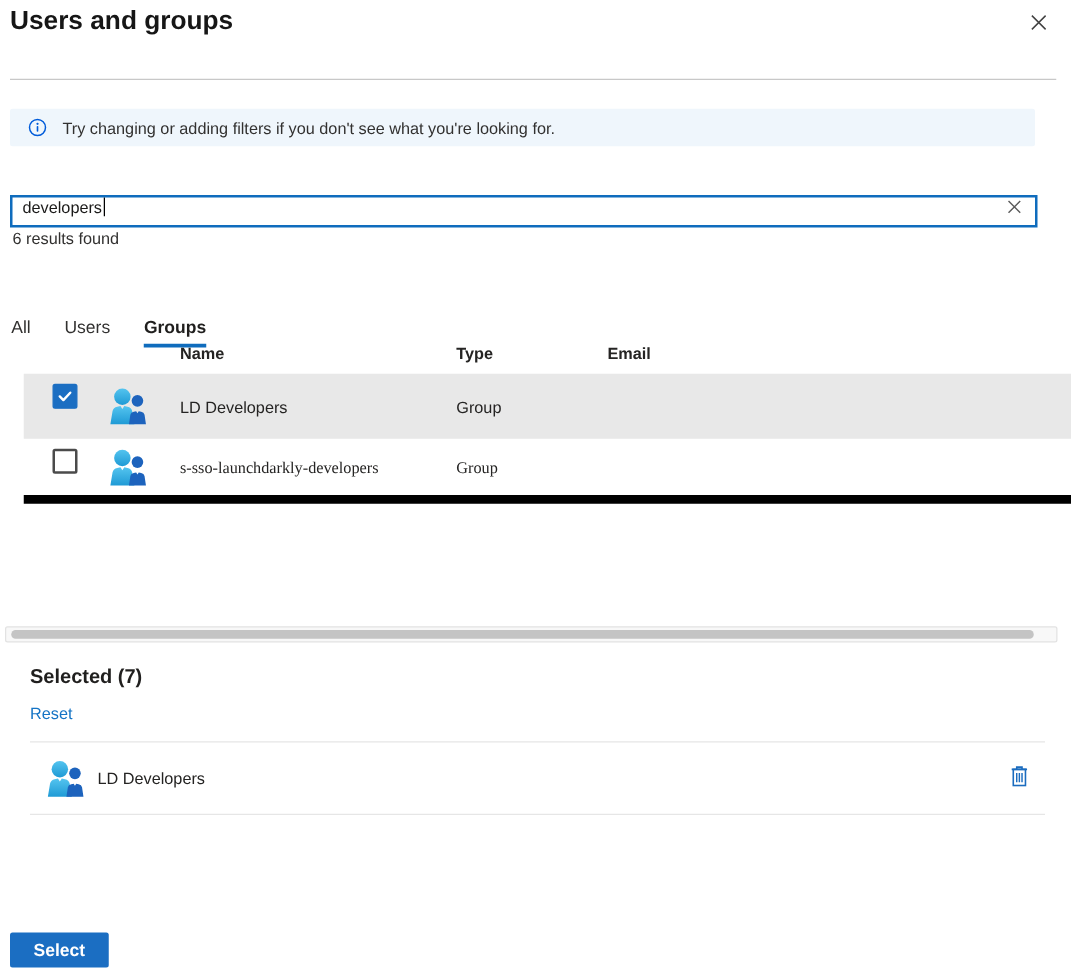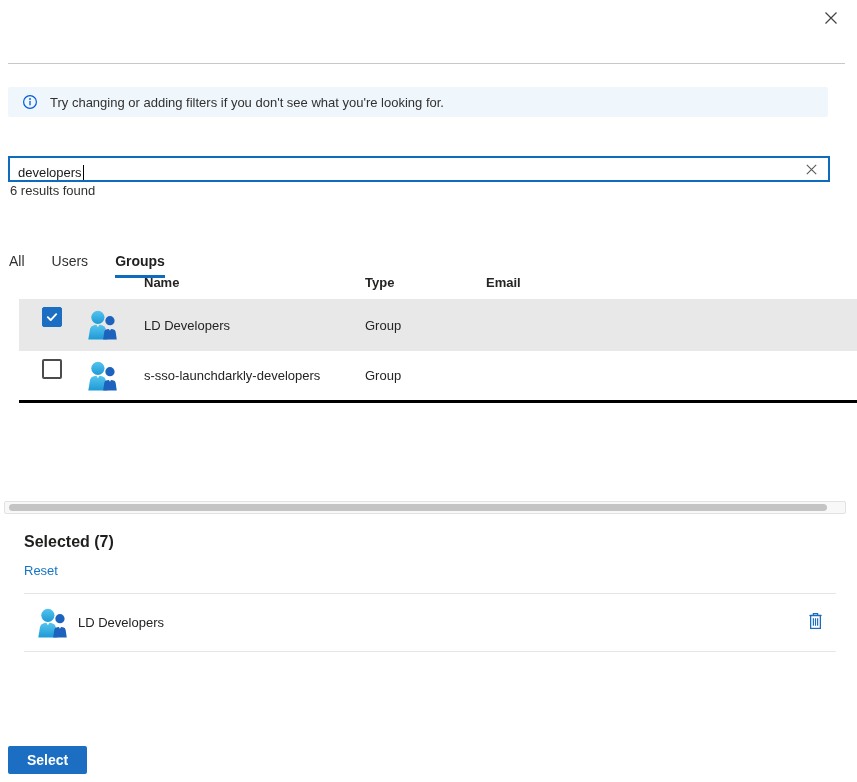--- a/index.html
+++ b/index.html
@@ -11,39 +11,39 @@
   .title { position:absolute; left:8px; top:5px; font-size:21px; font-weight:700; color:#161616; }
   .close-btn { position:absolute; left:820px; top:8px; width:22px; height:22px; display:flex; align-items:center; justify-content:center; cursor:pointer; background:none; border:none; }
   .divider { position:absolute; left:8px; top:63px; width:837px; height:0; border-top:1px solid #c8c8c8; }
 
   
   .banner { position:absolute; left:8px; top:87px; width:820px; height:30px; background:#eff6fc; border-radius:2px; display:flex; align-items:center; padding-left:14px; }
   .banner .txt { font-size:13px; color:#323130; margin-left:12px; }
 
   
   .search-label { position:absolute; left:10px; top:140px; font-size:13px; color:#000000;margin-top:19px; }
-  .search-box { position:absolute; left:8px; top:156px; width:822px; height:26px; border:2px solid #0f6cbd; background:#fff; display:flex; align-items:flex-end; padding:0 8px; }
+  .search-box { position:absolute; left:8px; top:156px; width:822px; height:26px; border:2px solid #0f6cbd; background:#fff; display:flex; align-items:flex-start; padding:0 8px; }
   .search-box .val { font-size:13px; color:#1b1a19; }
   .caret { display:inline-block; width:1px; height:15px; background:#000; margin-left:1px; vertical-align:middle; }
   .clear-btn { margin-left:auto; width:18px; height:18px; display:flex; align-items:center; justify-content:center; cursor:pointer; background:none; border:none; }
   .results { position:absolute; left:10px; top:183px; font-size:13px; color:#323130; }
 
   
   .tabs { position:absolute; left:9px; top:214px; display:flex; gap:27px;margin-top:39px; }
   .tab { font-size:14px; color:#323130; padding-bottom:6px; border-bottom:3px solid transparent; cursor:pointer; background:none; }
   .tab.active { font-weight:700; color:#201f1e; border-bottom-color:#0f6cbd; }
 
   
   .tbl { position:absolute; left:0; top:266px; width:857px; }
   .tbl-row { display:grid; grid-template-columns:58px 59px 221px 121px 1fr; align-items:center; padding-left:8px;margin-left:19px; }
   .tbl-head { height:33px; }
   .tbl-head .col { font-size:13px; font-weight:700; color:#252423; }
   .row { height:52px; }
   .row.selected { background:#e8e8e8; }
-  .row.plain { border-bottom:3px solid #000000; }
+  .row.plain { border-bottom:7px solid #000000;font-family:Liberation Serif, serif; }
   .cell { font-size:13px; color:#252423; }
   .cb-wrap { display:flex; align-items:flex-start; padding-left:15px; }
   .row .cb-wrap { align-self:start; margin-top:8px; }
   .checkbox { width:20px; height:20px; border-radius:2px; display:flex; align-items:center; justify-content:center; cursor:pointer; }
   .checkbox.checked { background:#1b6ec2; border:1px solid #1b6ec2; }
   .checkbox.unchecked { background:#fff; border:2px solid #4b4b4b; }
   .grp-icon { width:33px; height:34px; display:block; }
 
   
   .hscroll { position:absolute; left:4px; top:501px; width:842px; height:13px; background:#f8f8f8; border:1px solid #e2e2e2; border-radius:2px; }
@@ -58,20 +58,21 @@
   .trash-btn { margin-left:auto; margin-right:10px; width:22px; height:22px; display:flex; align-items:center; justify-content:center; cursor:pointer; background:none; border:none; }
 
   
   .select-btn { position:absolute; left:8px; top:746px; width:79px; height:28px; background:#1b6ec2; color:#fff; font-size:14px; font-weight:700; font-family:"Liberation Sans",sans-serif; border:none; border-radius:2px; cursor:pointer; }
 </style>
 </head>
 <body>
 
 <div class="panel">
 
+  <div class="title">Users and groups</div>
 
   <button class="close-btn" aria-label="Close">
     <span>
       <svg width="16" height="16" viewBox="0 0 16 16">
           <path d="M2.5 2.5 L13.5 13.5 M13.5 2.5 L2.5 13.5" stroke="#424242" stroke-width="1.2" fill="none"></path>
         </svg>
     </span>
   </button>
 
   <div class="divider"></div>

